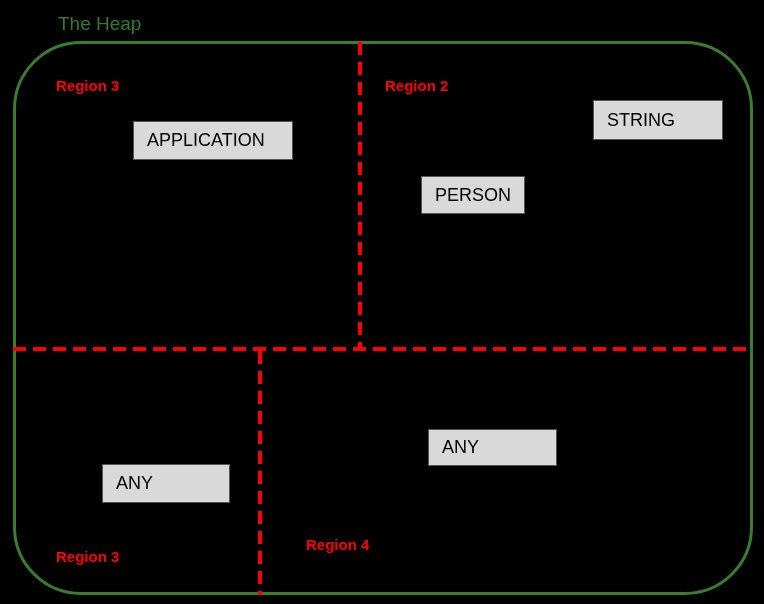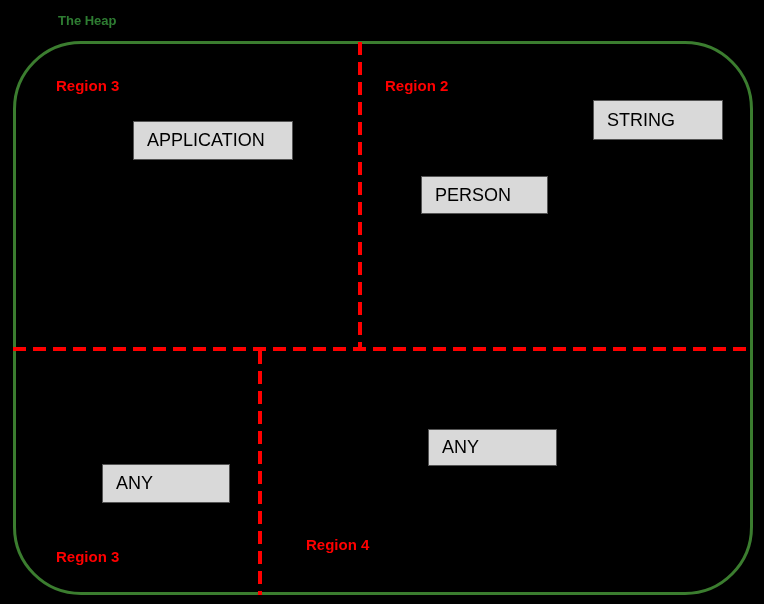--- a/index.html
+++ b/index.html
@@ -26,22 +26,22 @@
     box-sizing: border-box;
     border: 3px solid var(--border-green, #3b7d2f);
     border-radius: 68px;
   }
 
   
   .heap-title {
     position: absolute;
     left: 58px;
     top: 13px;
-    font-size: 13px;
-    font-weight: bold;
+    font-size: 19px;
+    font-weight: normal;
     color: var(--title-green, #2e7d32);
     white-space: nowrap;
   }
 
   
   .region-label {
     position: absolute;
     font-size: 15px;
     font-weight: bold;
     color: var(--region-red, #ff0000);
@@ -83,21 +83,21 @@
     border: 1.5px solid var(--node-border, #545454);
     color: var(--node-text, #000000);
     font-size: 18px;
     display: flex;
     align-items: center;
     padding-left: 13px;
     white-space: nowrap;
   }
   .node-application { left: 133px; top: 121px; width: 160px; height: 39px; }
   .node-string      { left: 593px; top: 100px; width: 130px; height: 40px; }
-  .node-person      { left: 421px; top: 176px; width: 127px; height: 38px; }
+  .node-person      { left: 421px; top: 176px; width: 104px; height: 38px; }
   .node-any-r3      { left: 102px; top: 464px; width: 128px; height: 39px; }
   .node-any-r4      { left: 428px; top: 429px; width: 129px; height: 37px; }
 </style>
 </head>
 <body>
 
 <div id="stage">
 
   <div class="heap-title">The Heap</div>
 

